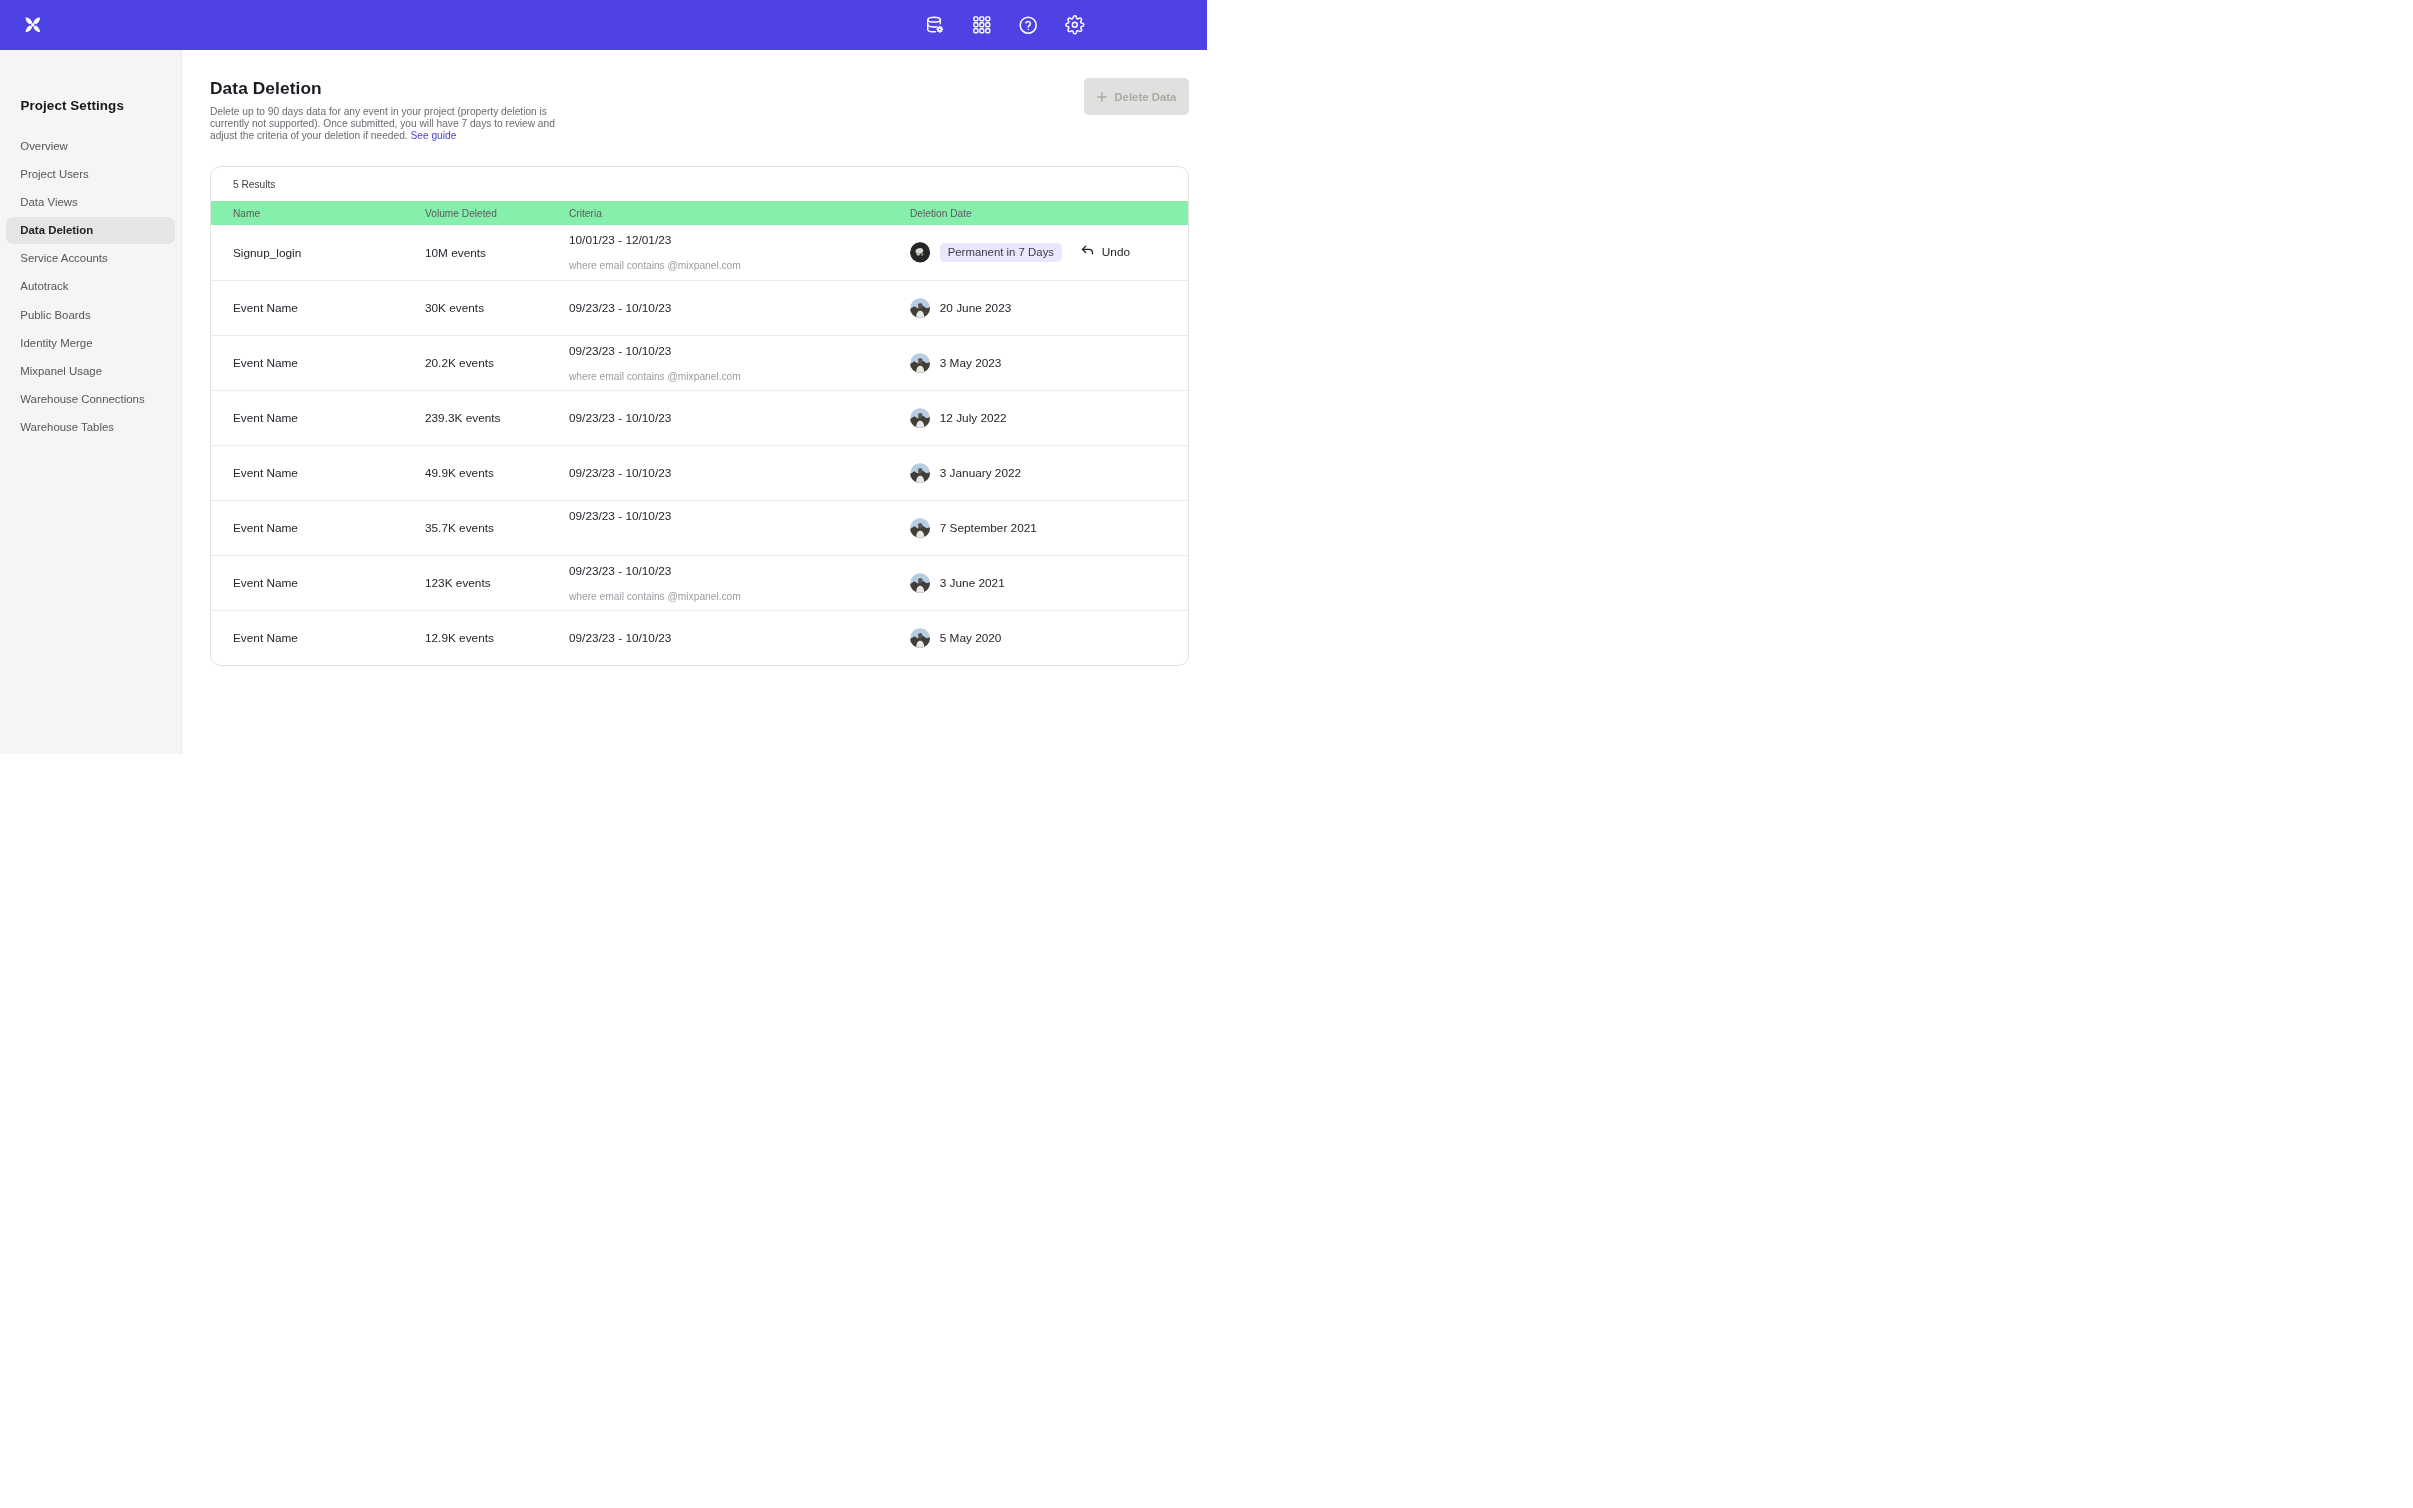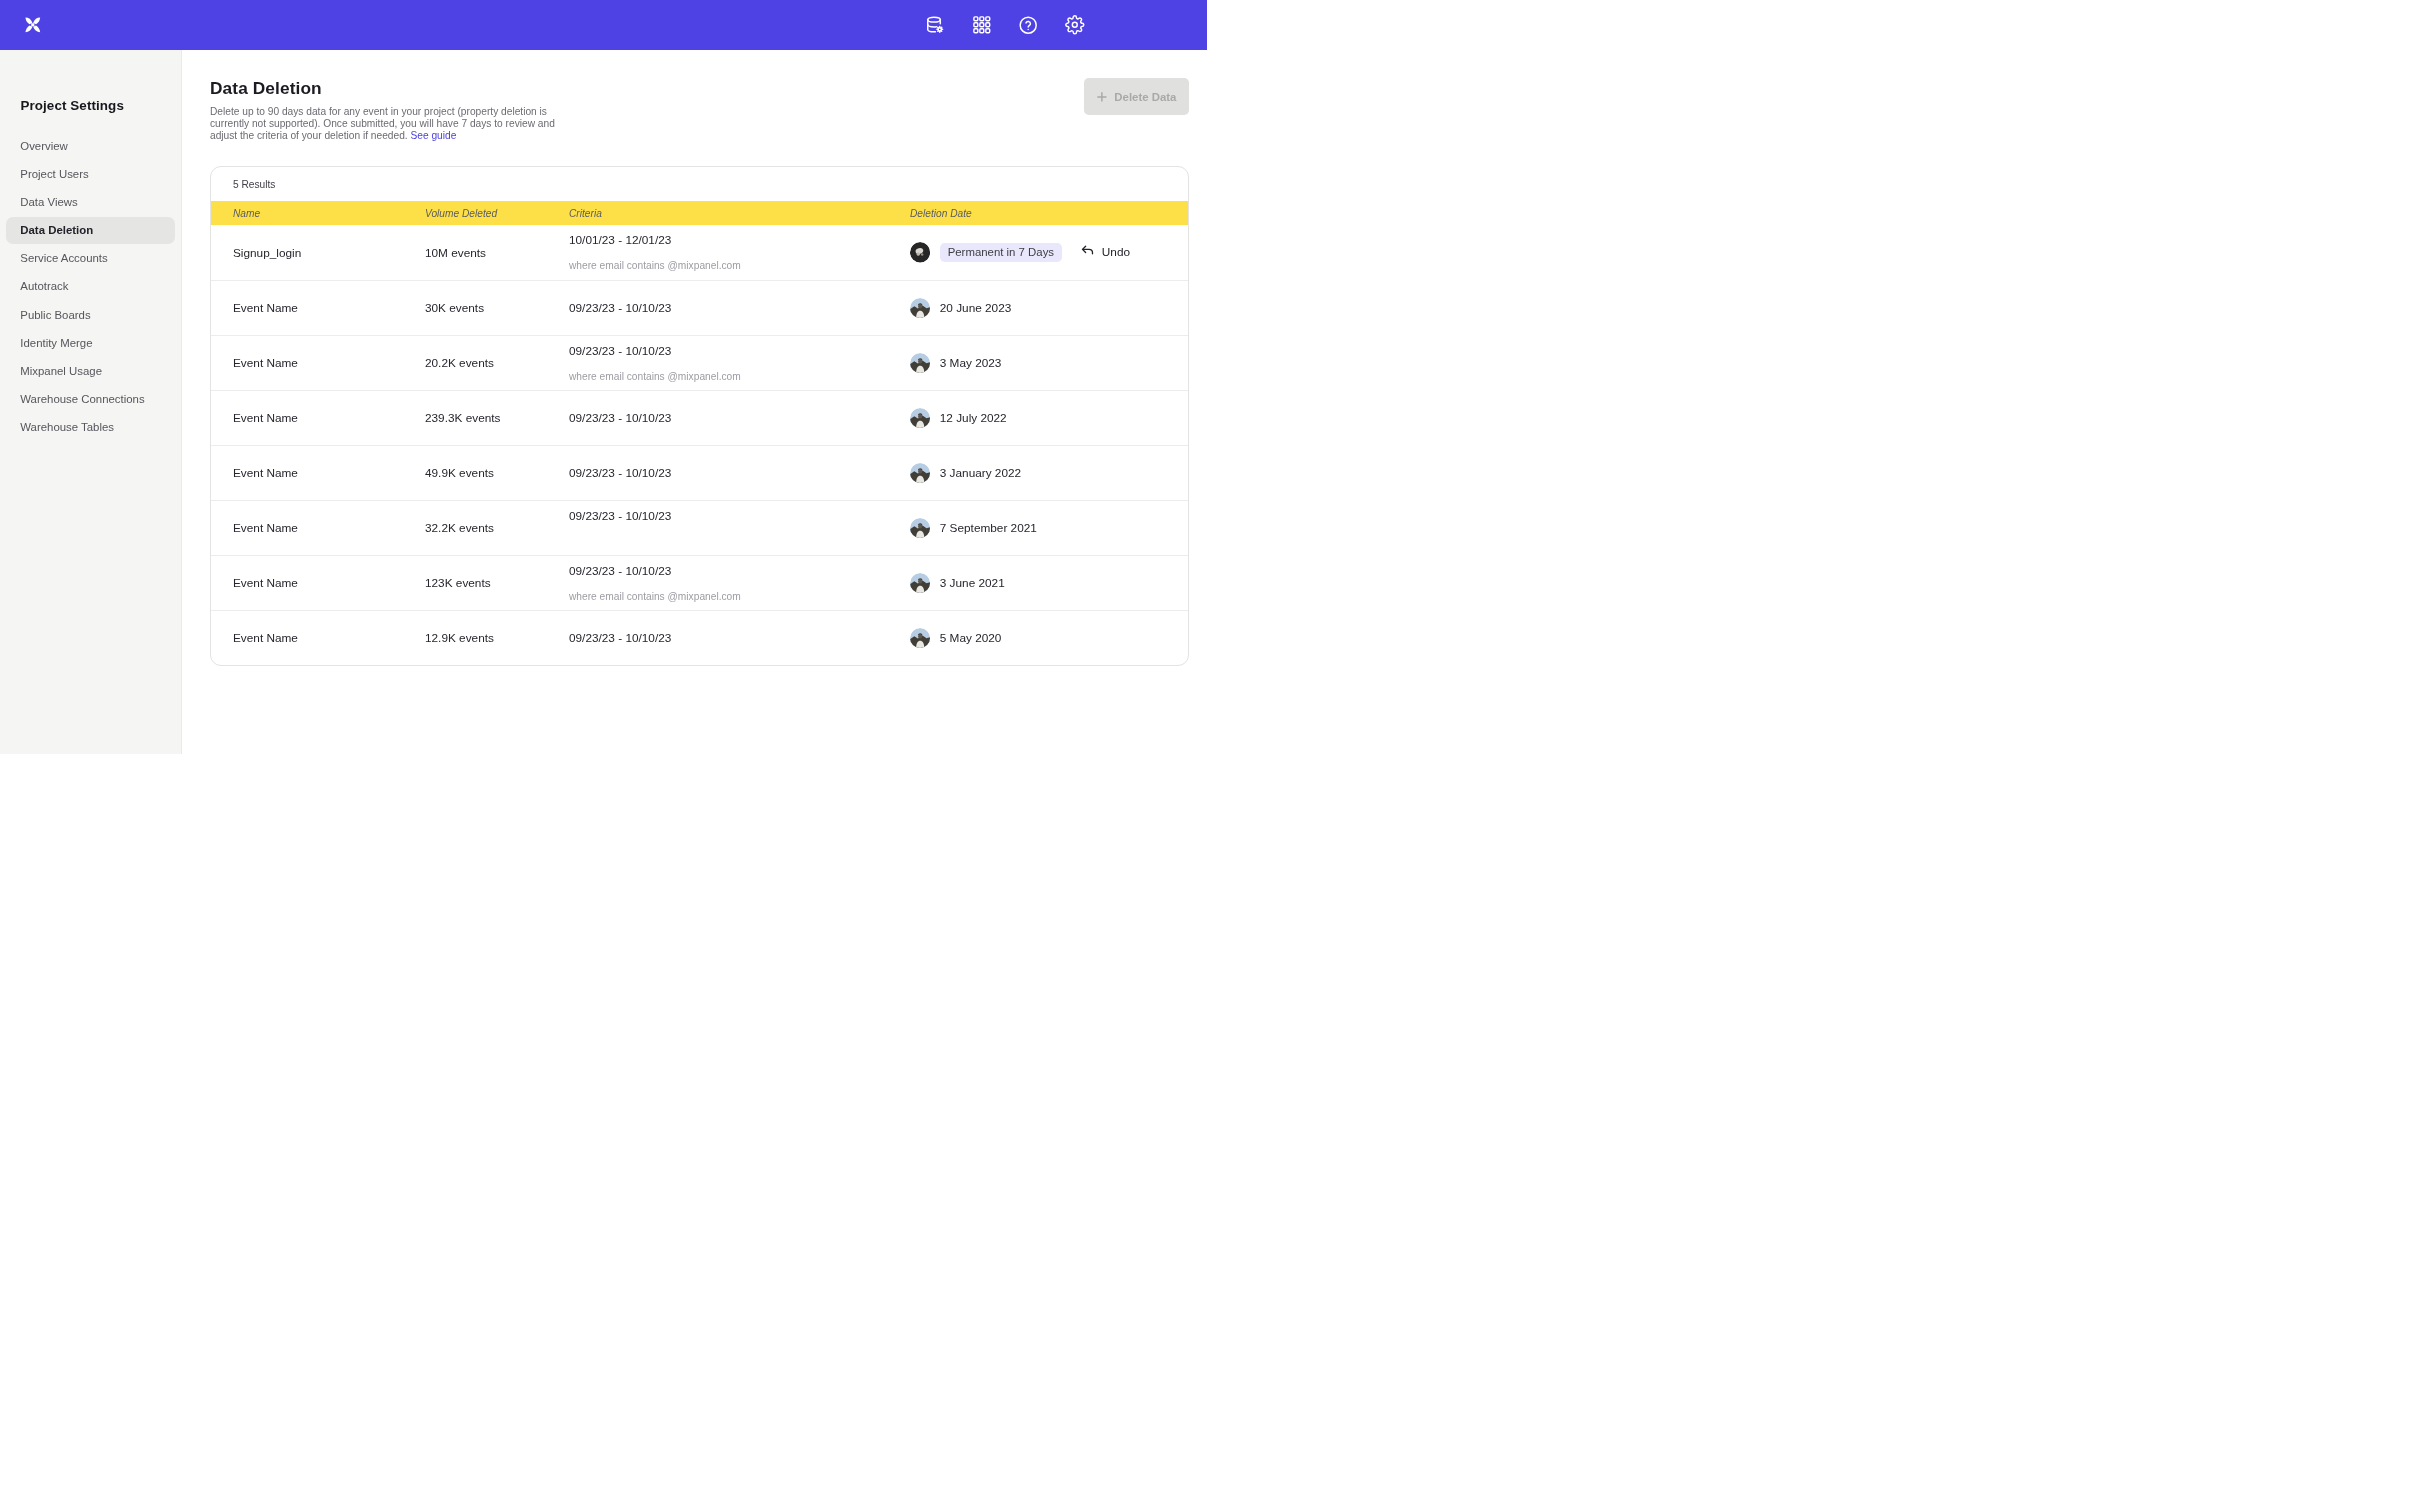--- a/index.html
+++ b/index.html
@@ -51,21 +51,21 @@
   }
   
   .card{
     margin-top:24px;border:0.8px solid #e3e3e1;border-radius:11px;background:#fff;overflow:hidden;
   }
   .card-header{height:34px;display:flex;align-items:center;padding:0 22px;font-size:10.2px;color:#41414a;}
   .thead,.trow{
     display:grid;grid-template-columns:192px 144px 341px 1fr;
     align-items:center;padding-left:22px;
   }
-  .thead{background:#fde047;height:24px;font-size:10.2px;color:var(--c-text-dim);font-style:italic;}
+  .thead{background:#86efac;height:24px;font-size:10.2px;color:var(--c-text-dim);}
   .trow{height:55px;font-size:11.8px;color:var(--c-text);}
   .trow + .trow{border-top:0.8px solid #ececea;}
   .crit{display:flex;flex-direction:column;justify-content:center;gap:13px;}
   .crit-sub{font-size:10.2px;color:var(--c-text-faint);min-height:11.8px;}
   .del{display:flex;align-items:center;gap:9.4px;padding-right:58px;}
   .avatar{width:20.4px;height:20.4px;border-radius:50%;overflow:hidden;flex:0 0 20.4px;display:block;}
   .avatar svg{display:block;}
   .badge{
     background:var(--c-badge);color:#3c3c44;font-size:11.4px;
     padding:3.9px 7.9px;border-radius:4.7px;white-space:nowrap;
@@ -301,21 +301,21 @@
           <path d="M7.8 26 C7.8 19.5 9.9 16.3 13 16.3 C16.1 16.3 18.2 19.5 18.2 26 Z" fill="#e9e7e1"></path>
         </svg>
       </span>
 
       <span>3 January 2022</span>
 
     </div>
   </div>
           <div class="trow">
     <div>Event Name</div>
-    <div>32.2K events</div>
+    <div>35.7K events</div>
     <div class="crit">
       <div>09/23/23 - 10/10/23</div>
       <div class="crit-sub"></div>
     </div>
     <div class="del">
       <span class="avatar avatar-photo">
         <svg width="20.4" height="20.4" viewBox="0 0 26 26">
           <defs></defs>
           <circle cx="13" cy="13" r="13" fill="#b7cde4"></circle>
           <path d="M0 14.5 L5.5 10.5 L10 13.5 L16 9.5 L21 13 L26 11.5 L26 26 L0 26 Z" fill="#413d37"></path>

